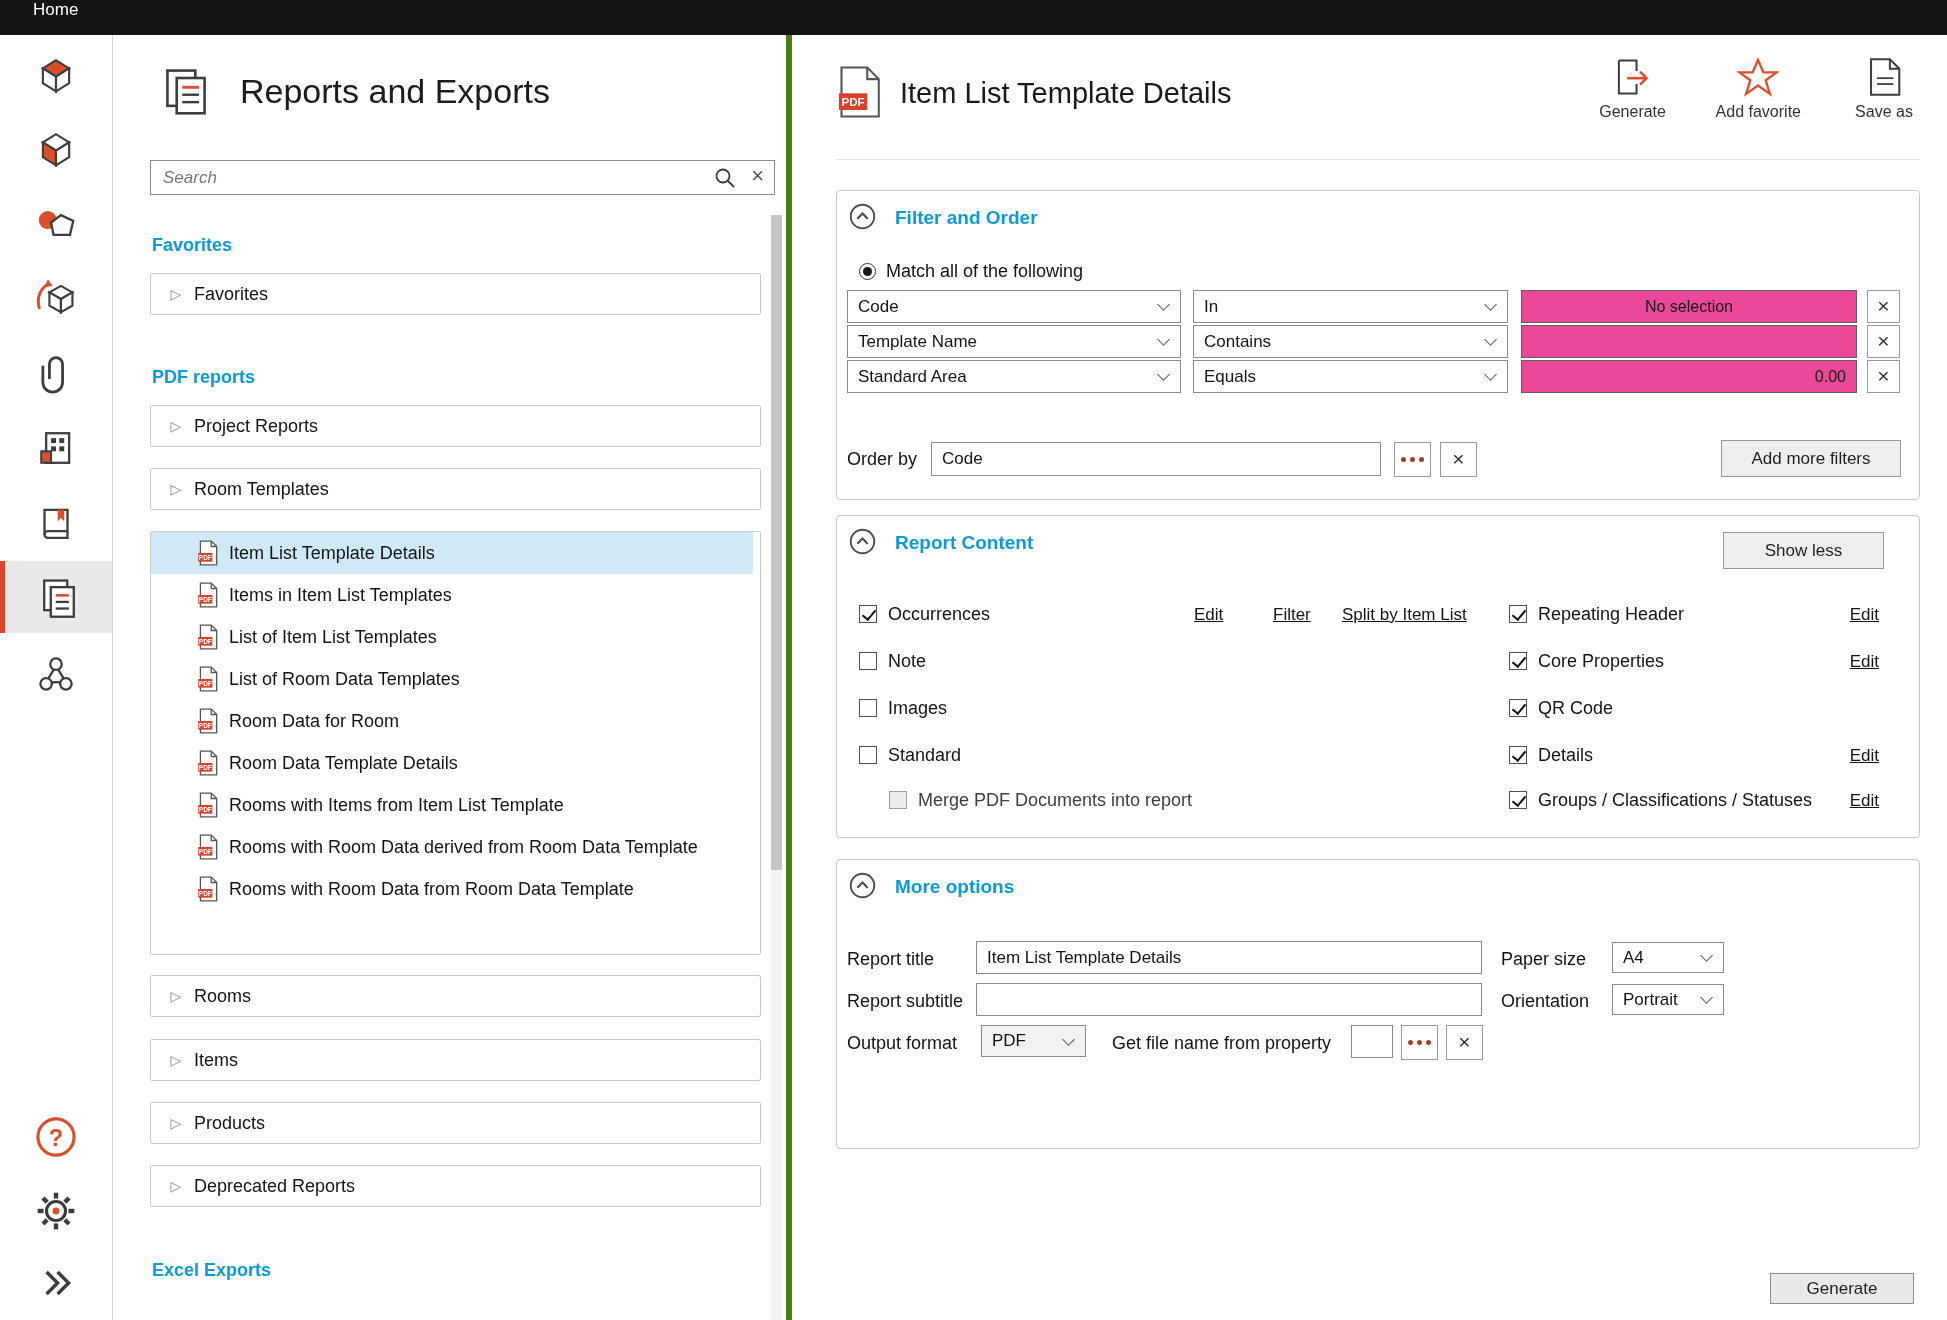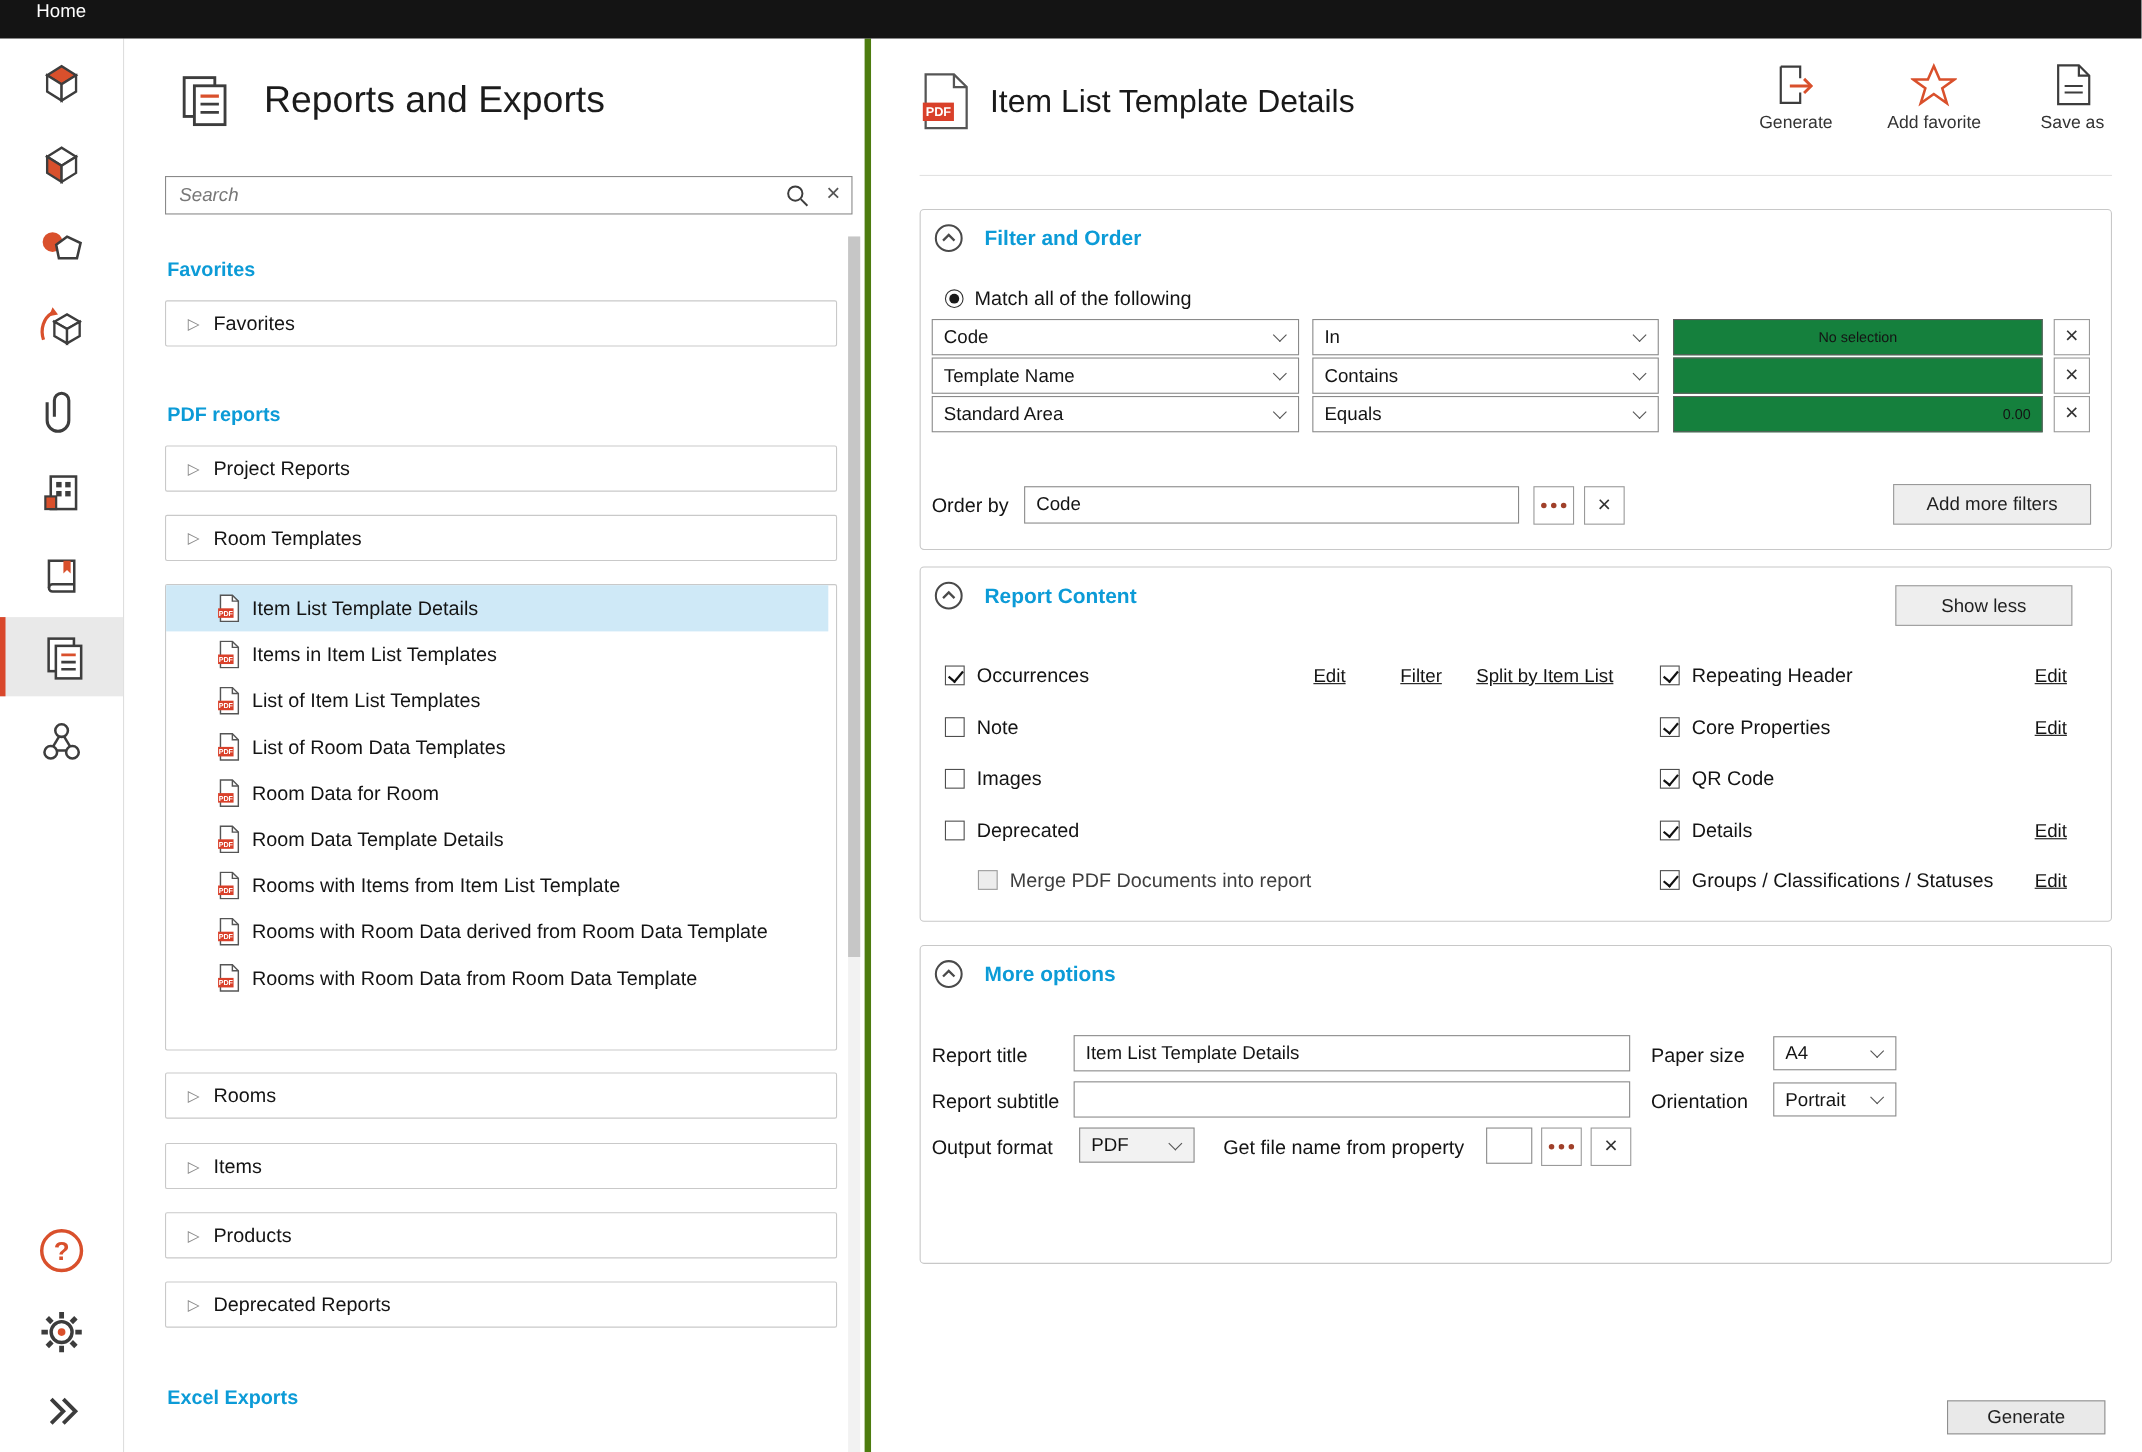--- a/index.html
+++ b/index.html
@@ -53,21 +53,21 @@
   
   .radio-row { position:absolute; left:22px; top:70px; display:flex; align-items:center; gap:10px; }
   .radio { width:17px; height:17px; border:1px solid #333; border-radius:50%; background:#fff; display:flex; align-items:center; justify-content:center; }
   .radio.checked::after { content:""; width:9px; height:9px; border-radius:50%; background:#1a1a1a; }
   .radio-label { font-size:18px; color:#141414; }
 
   .select { height:33px; border:1px solid #8a8a8a; background:#fff; display:flex; align-items:center; padding:0 10px 0 10px; cursor:pointer; }
   .select-label { flex:1; font-size:17px; color:#141414; white-space:nowrap; overflow:hidden; }
   .chev { width:9px; height:9px; border-right:1.7px solid #555; border-bottom:1.7px solid #555; transform:rotate(45deg); margin:-4px 2px 0 6px; flex:none; }
 
-  .val-box { height:33px; border:1px solid #5e5e5e; background:#15803d; display:flex; align-items:center; font-size:13px; color:#141414; padding:0 10px; }
+  .val-box { height:33px; border:1px solid #5e5e5e; background:#ec4899; display:flex; align-items:center; font-size:16px; color:#141414; padding:0 10px; }
   .val-center { justify-content:center; }
   .val-right { justify-content:flex-end; }
 
   .xbtn { width:33px; height:33px; border:1px solid #9a9a9a; background:#fff; display:flex; align-items:center; justify-content:center; cursor:pointer; }
   .xbtn span { font-size:21px; color:#333; line-height:1; margin-top:-2px; }
 
   .dots-btn { width:37px; height:35px; border:1px solid #9a9a9a; background:#fff; display:flex; align-items:center; justify-content:center; gap:4px; cursor:pointer; }
   .dots-btn i { width:5px; height:5px; border-radius:50%; background:#a0402a; }
 
   .btn { background:#eeeeee; border:1px solid #999; font-size:17px; color:#1f1f1f; display:flex; align-items:center; justify-content:center; cursor:pointer; }
@@ -564,21 +564,21 @@
     <div class="opt-row" style="left:22px;top:132px">
       <span class="cb"></span>
       <span class="opt-label">Note</span>
     </div>
     <div class="opt-row" style="left:22px;top:179px">
       <span class="cb"></span>
       <span class="opt-label">Images</span>
     </div>
     <div class="opt-row" style="left:22px;top:226px">
       <span class="cb"></span>
-      <span class="opt-label">Deprecated</span>
+      <span class="opt-label">Standard</span>
     </div>
     <div class="opt-row" style="left:52px;top:271px">
       <span class="cb disabled"></span>
       <span class="opt-label" style="color:#3f3f3f">Merge PDF Documents into report</span>
     </div>
 
     <div class="opt-row" style="left:672px;top:85px">
       <span class="cb checked"></span>
       <span class="opt-label">Repeating Header</span>
     </div>

